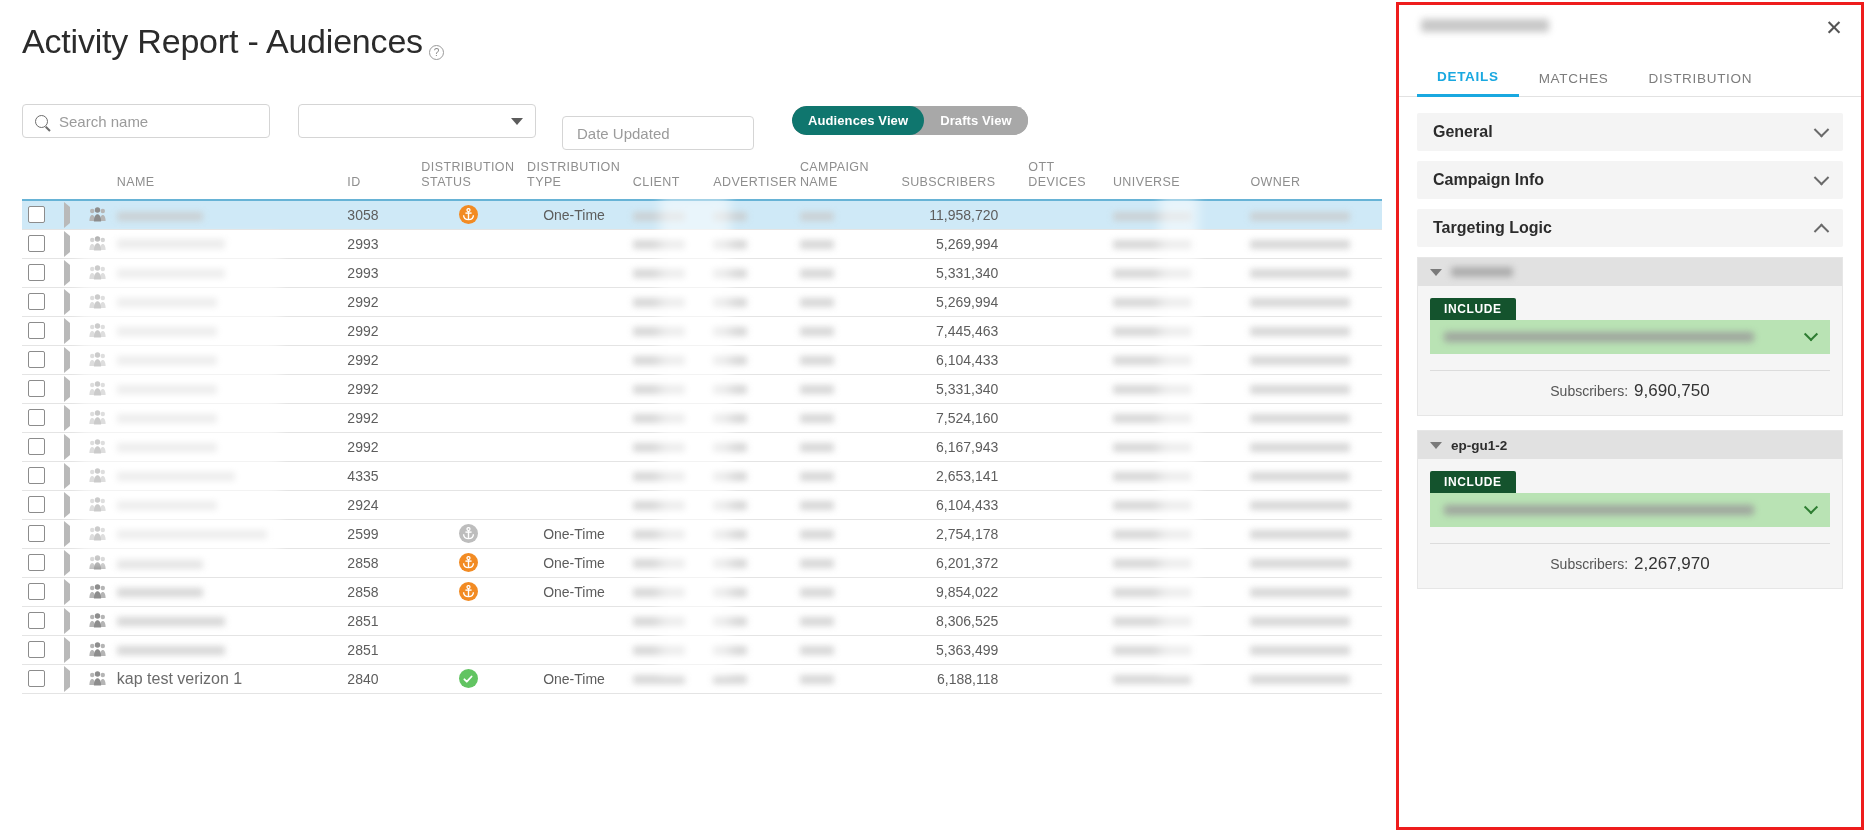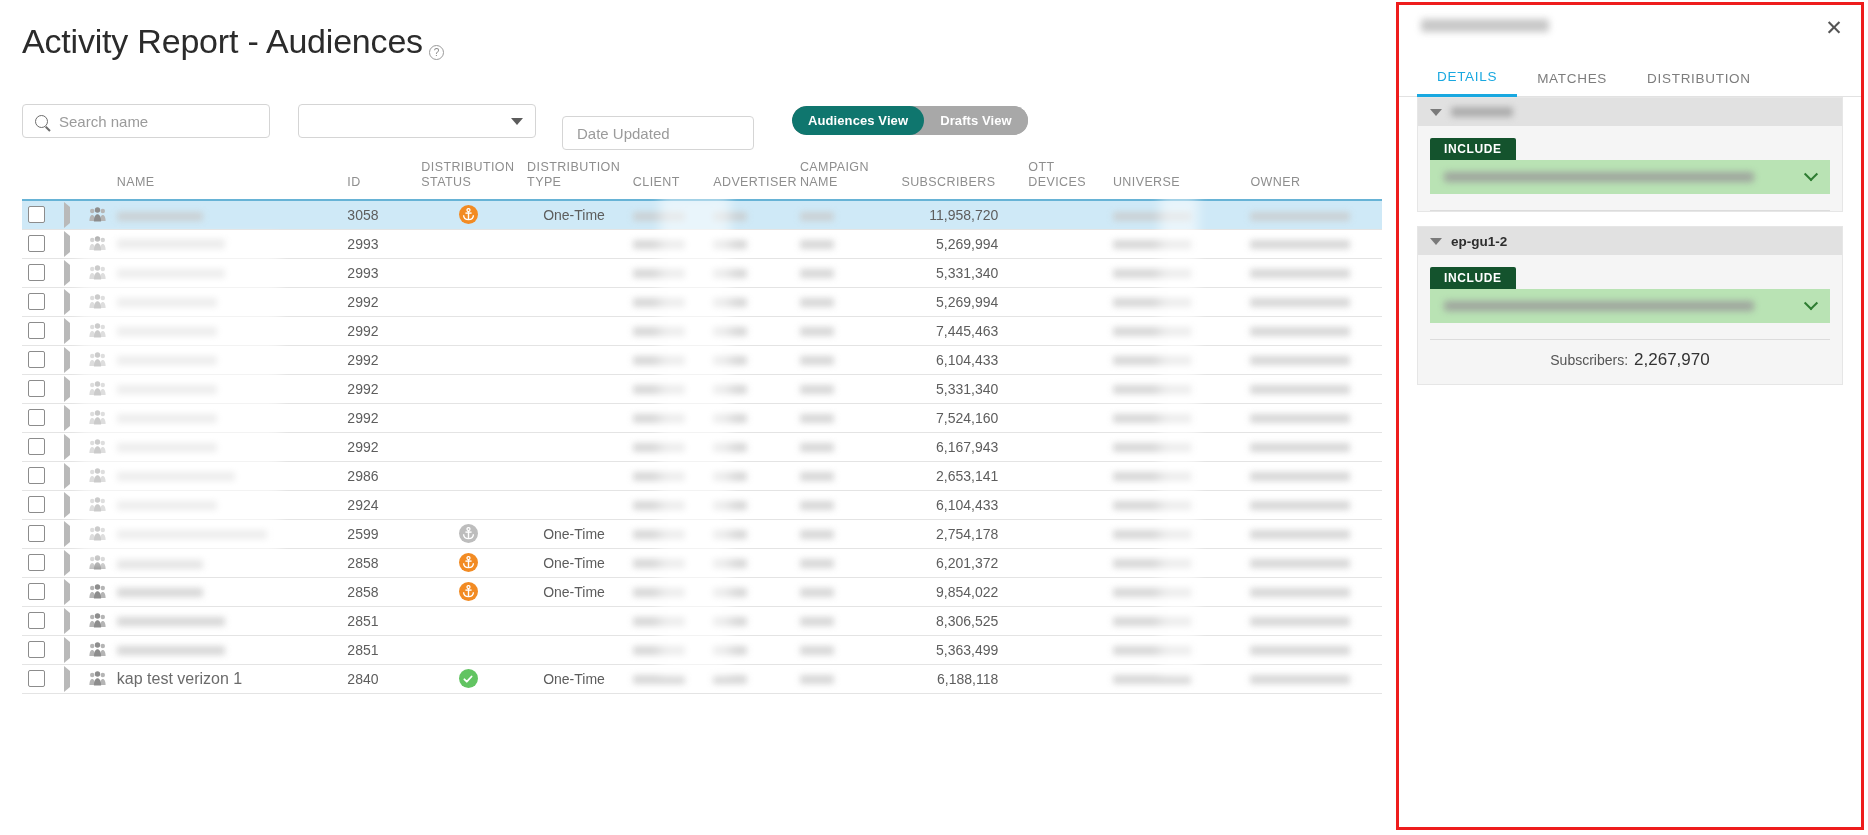--- a/index.html
+++ b/index.html
@@ -175,21 +175,21 @@
   }
   .tabs {
     display: flex; border-bottom: 1px solid #e2e2e2; height: 38px;
     background: #fff; padding-left: 18px;
   }
   .tab {
     font-size: 13.5px; letter-spacing: .7px; color: #7d7d7d; font-weight: 400;
     padding: 0 20px; display: flex; align-items: center; height: 38px;
     white-space: nowrap;
   }
-  .tab.active { color: #19a8e0; border-bottom: 3px solid #19a8e0; font-weight: 400; }
+  .tab.active { color: #19a8e0; border-bottom: 3px solid #19a8e0; font-weight: 700; }
 
   .accordions { padding: 16px 18px 0 18px; }
   .acc {
     background: #f4f4f4; height: 38px; display: flex; align-items: center;
     justify-content: space-between; padding: 0 16px; margin-bottom: 10px;
     border-radius: 2px;
   }
   .acc-label { font-size: 16px; font-weight: bold; color: #2c2c2c; }
   .chev {
     width: 11px; height: 11px; border-right: 2px solid #6a6a6a;
@@ -566,21 +566,21 @@
                 <svg class="people-ico" width="17" height="15" viewBox="0 0 17 15">
                   <circle cx="3.2" cy="4" r="2.2" fill="#b5b5b5"></circle>
                   <circle cx="13.8" cy="4" r="2.2" fill="#b5b5b5"></circle>
                   <circle cx="8.5" cy="3" r="2.7" fill="#8d8d8d"></circle>
                   <path d="M0.4 14 C0.4 9.6 2 8 3.2 8 C4.4 8 6 9.6 6 14 Z" fill="#b5b5b5"></path>
                   <path d="M11 14 C11 9.6 12.6 8 13.8 8 C15 8 16.6 9.6 16.6 14 Z" fill="#b5b5b5"></path>
                   <path d="M4.9 14.6 C4.9 9.2 6.7 7.2 8.5 7.2 C10.3 7.2 12.1 9.2 12.1 14.6 Z" fill="#8d8d8d"></path>
                 </svg>
               </td>
               <td><span class="blur-txt blur-name-4"></span></td>
-              <td>2986</td>
+              <td>4335</td>
               <td class="center"></td>
               <td class="center"></td>
               <td><span class="blur-txt blur-md"></span></td>
               <td><span class="blur-txt blur-sm"></span></td>
               <td><span class="blur-txt blur-sm"></span></td>
               <td class="num">2,653,141</td>
               <td></td>
               <td><span class="blur-txt blur-lg"></span></td>
               <td><span class="blur-txt blur-xl"></span></td>
             </tr>
@@ -813,34 +813,49 @@
       <div class="panel-title"></div>
       <div class="close-x">✕</div>
     </div>
 
     <div class="tabs">
       <div class="tab active">DETAILS</div>
       <div class="tab">MATCHES</div>
       <div class="tab">DISTRIBUTION</div>
     </div>
 
+    <div class="accordions">
+      <div class="acc">
+        <span class="acc-label">General</span>
+        <span class="chev down"></span>
+      </div>
+      <div class="acc">
+        <span class="acc-label">Campaign Info</span>
+        <span class="chev down"></span>
+      </div>
+      <div class="acc">
+        <span class="acc-label">Targeting Logic</span>
+        <span class="chev up"></span>
+      </div>
+    </div>
 
     <div class="tl-body" id="tl-groups">
         <div class="rule-group">
           <div class="rg-head">
             <span class="caret-sm"></span>
             <span class="rg-name blurred"></span>
           </div>
           <div class="rg-body">
             <div><span class="include-badge">INCLUDE</span></div>
             <div class="rule-chip">
               <span class="txt"></span>
               <span class="chev-grn"></span>
             </div>
             <div class="rg-sep"></div>
+            <div class="subs-line"><span>Subscribers:</span><span class="val">9,690,750</span></div>
           </div>
         </div>
         <div class="rule-group">
           <div class="rg-head">
             <span class="caret-sm"></span>
             <span class="rg-name">ep-gu1-2</span>
           </div>
           <div class="rg-body">
             <div><span class="include-badge">INCLUDE</span></div>
             <div class="rule-chip">

